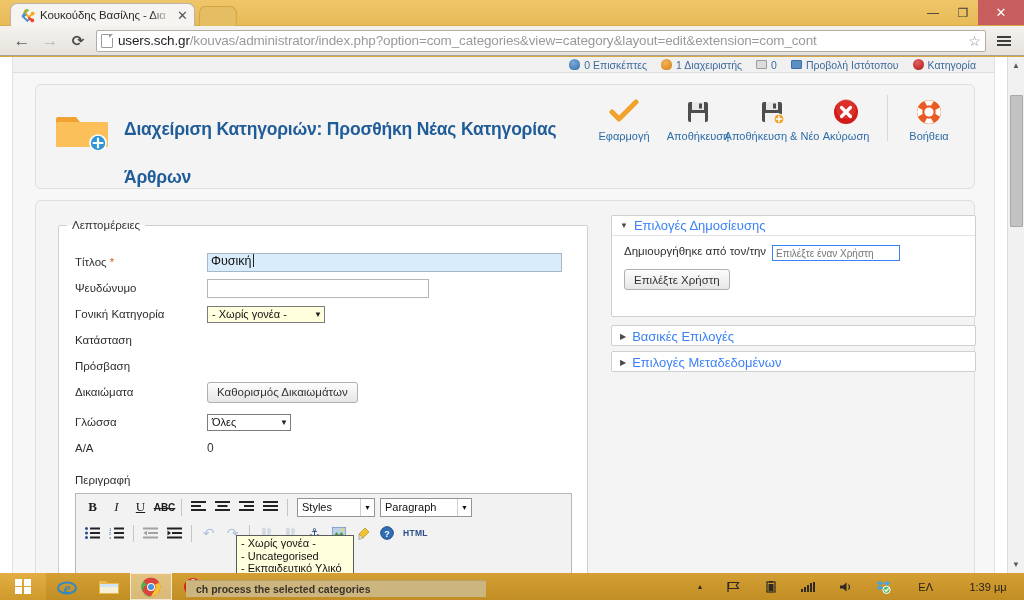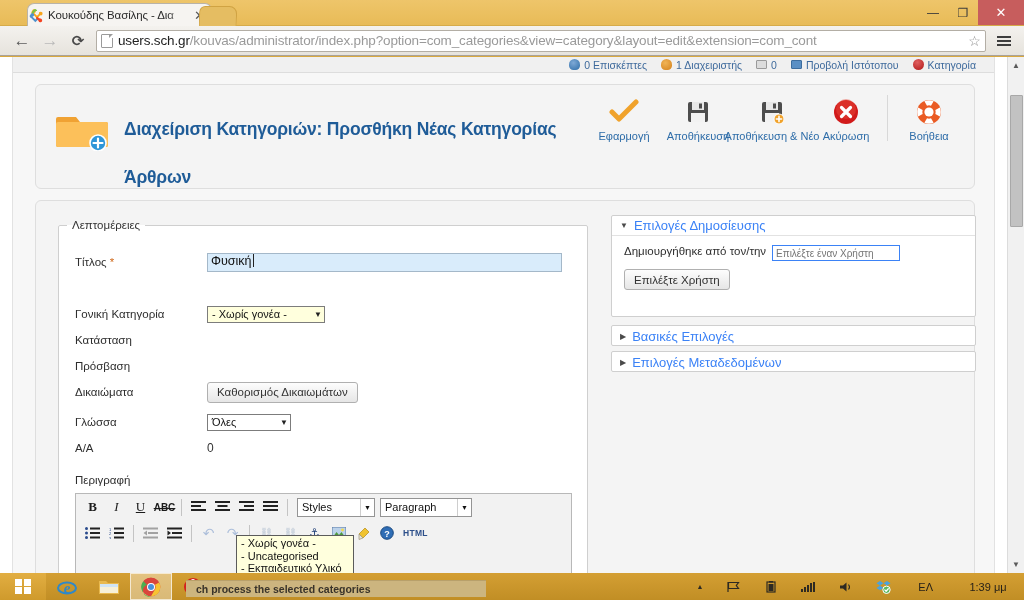--- a/index.html
+++ b/index.html
@@ -10,25 +10,25 @@
   }
   #screen { position: relative; width: 1024px; height: 600px; }
 
   
   .chrome-titlebar {
     position: absolute; left: 0; top: 0; width: 1024px; height: 26px;
     background: linear-gradient(#eec56a, #e8bb57);
     border-bottom: 1px solid #d6ab49;
   }
   .tab {
-    position: absolute; left: 27px; top: 3px; height: 23px; width: 185px;
+    position: absolute; left: 10px; top: 3px; height: 23px; width: 185px;
     background: #f6f4f1;
     border: 1px solid #b9b3a8; border-bottom: none;
     border-radius: 7px 7px 0 0;
-    display: flex; align-items: center; padding: 0 5px 0 0; gap: 5px;
+    display: flex; align-items: center; padding: 0 5px 0 9px; gap: 5px;
   }
   .tab-favicon {
     width: 15px; height: 15px; flex: 0 0 15px; position: relative;
   }
   .tab-title {
     font-size: 11.5px; color: #2b2b2b; white-space: nowrap;
     overflow: hidden; flex: 1; letter-spacing: -.1px;
     -webkit-mask-image: linear-gradient(to right, #000 85%, transparent 100%);
     mask-image: linear-gradient(to right, #000 85%, transparent 100%);
   }
@@ -449,20 +449,24 @@
         <div class="j-main">
 
           <fieldset class="details">
             <legend>Λεπτομέρειες</legend>
 
             <div class="frow" style="top:18px">
               <span class="flabel"><span>Τίτλος</span> <span class="req">*</span></span>
               <span class="ftext title-input"><span>Φυσική</span><span class="caret"></span></span>
             </div>
 
+            <div class="frow" style="top:44px">
+              <span class="flabel">Ψευδώνυμο</span>
+              <span class="ftext plain alias-input"><span></span></span>
+            </div>
 
             <div class="frow" style="top:70px">
               <span class="flabel">Γονική Κατηγορία</span>
               <span class="fselect sel-parent">
                 <span>- Χωρίς γονέα -</span>
                 <span class="arrow">▼</span>
               </span>
             </div>
 
             <div class="frow" style="top:96px">

